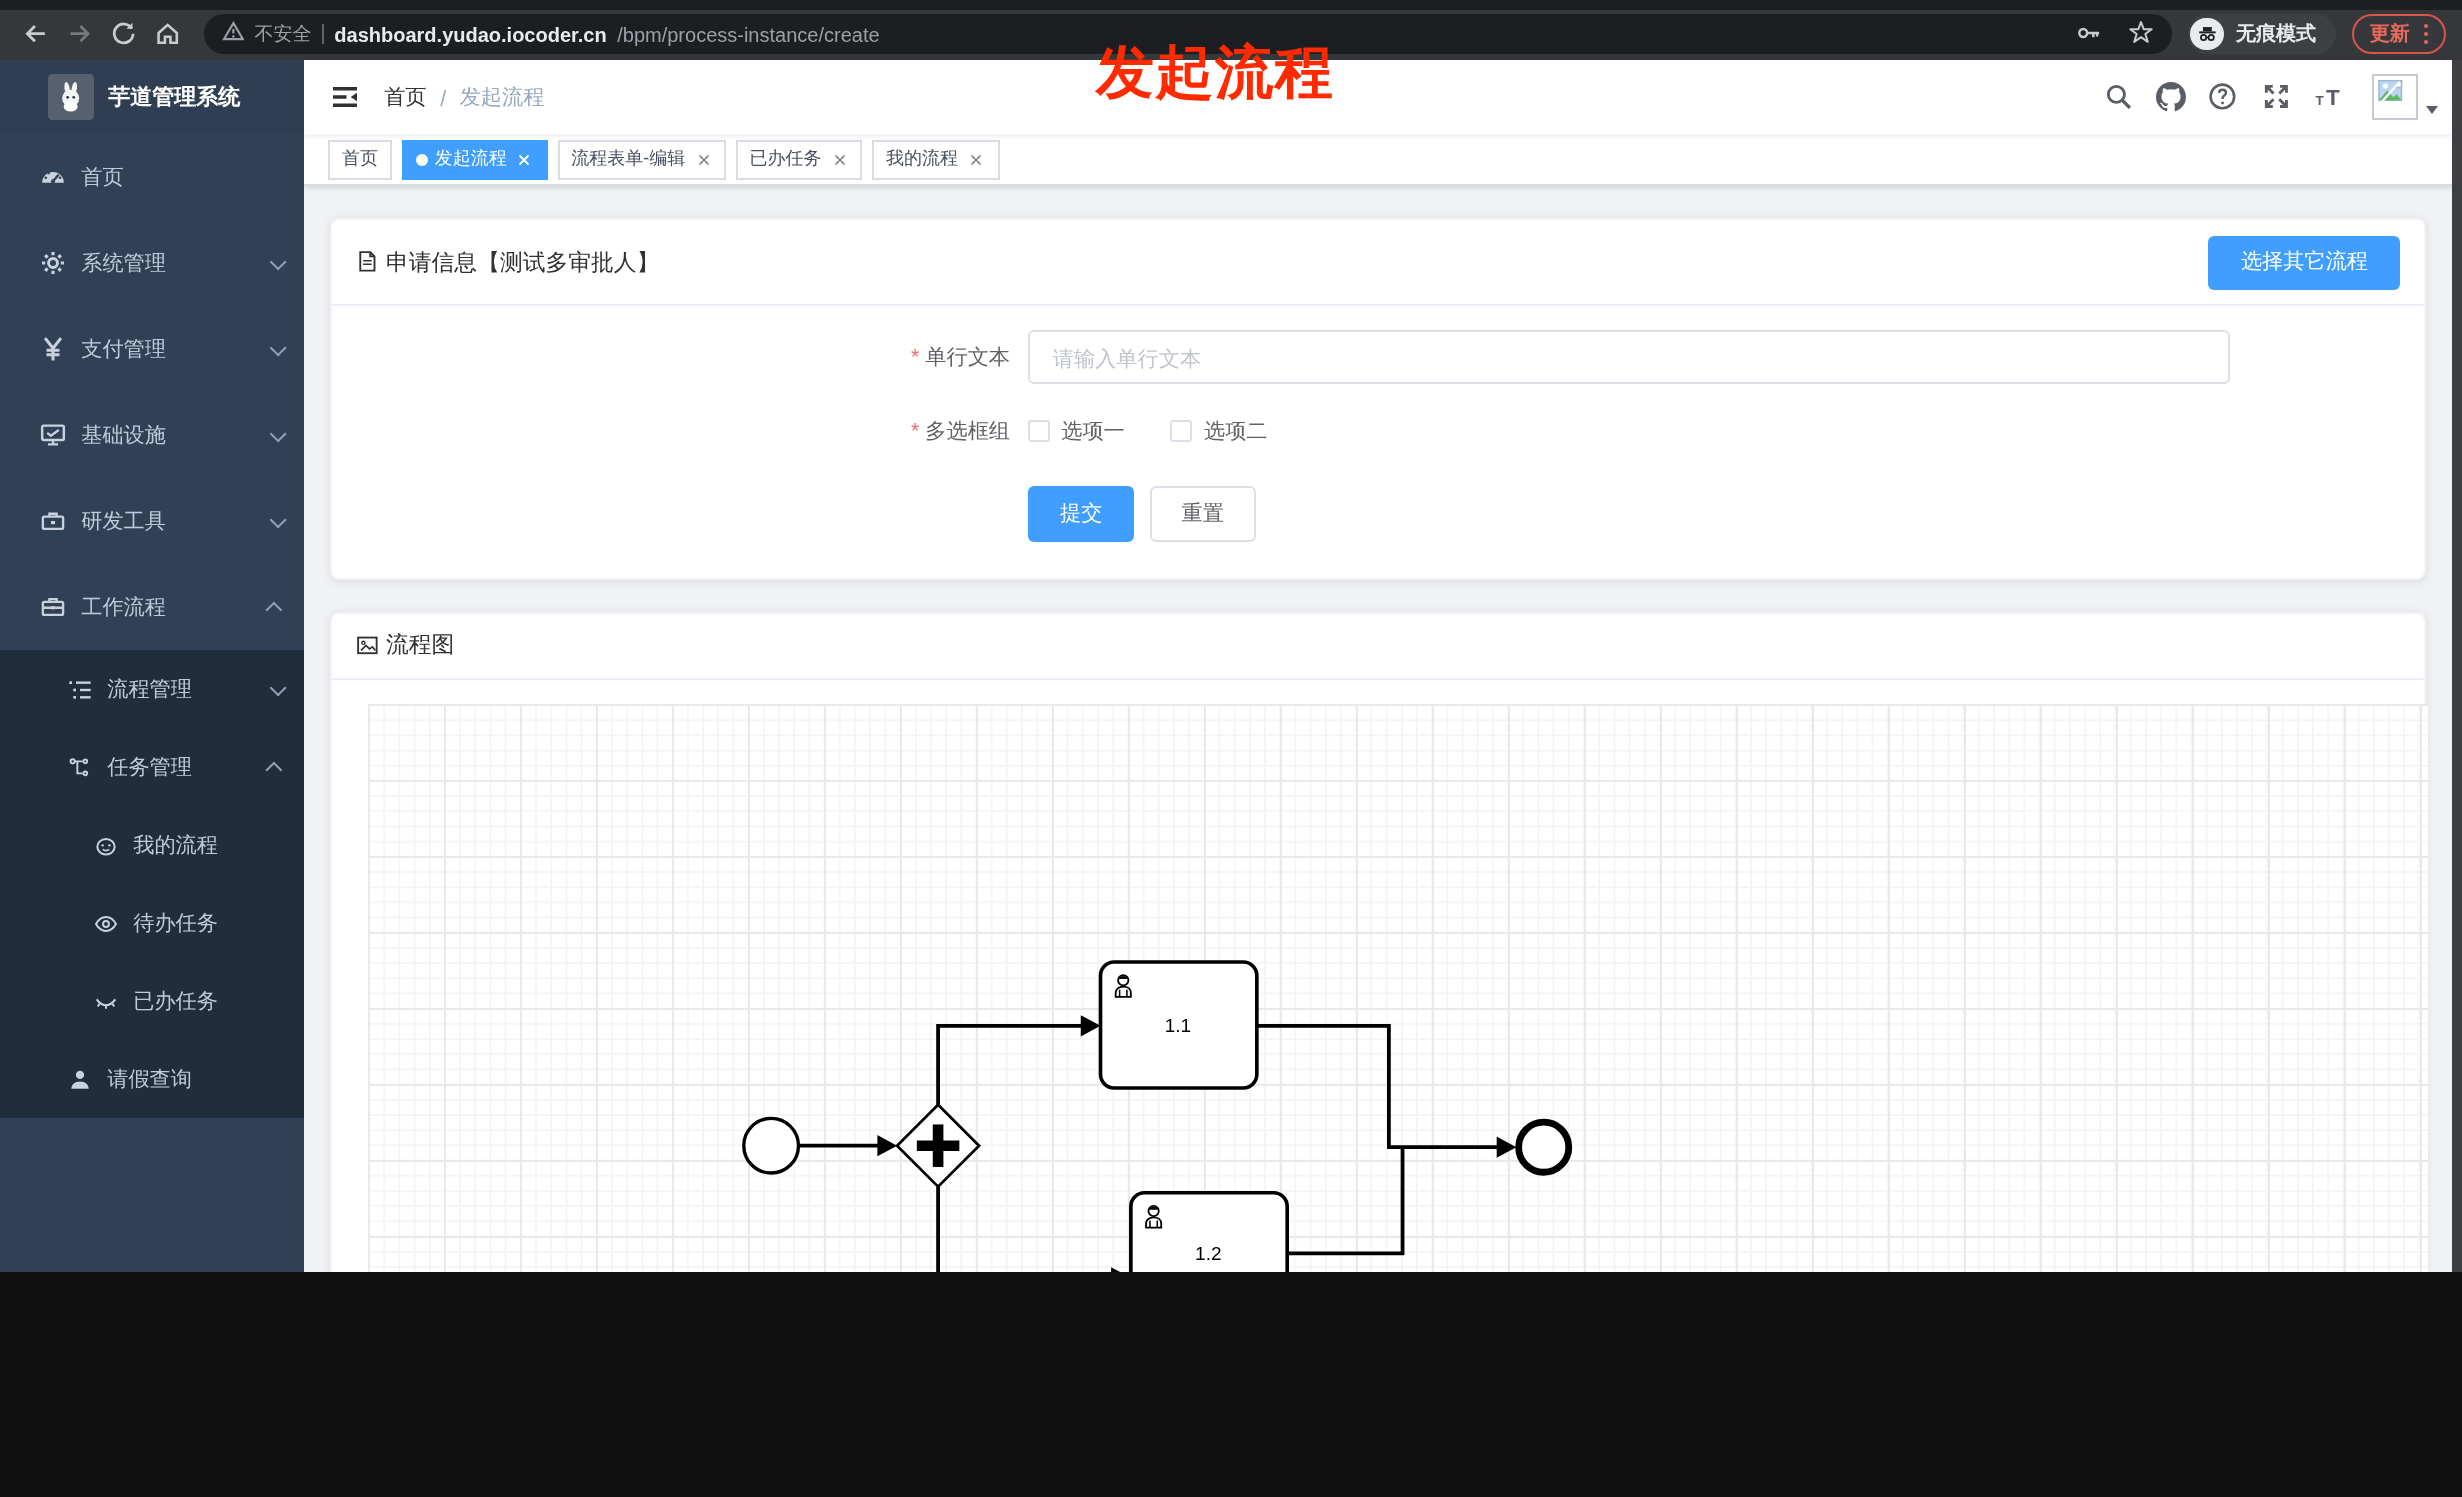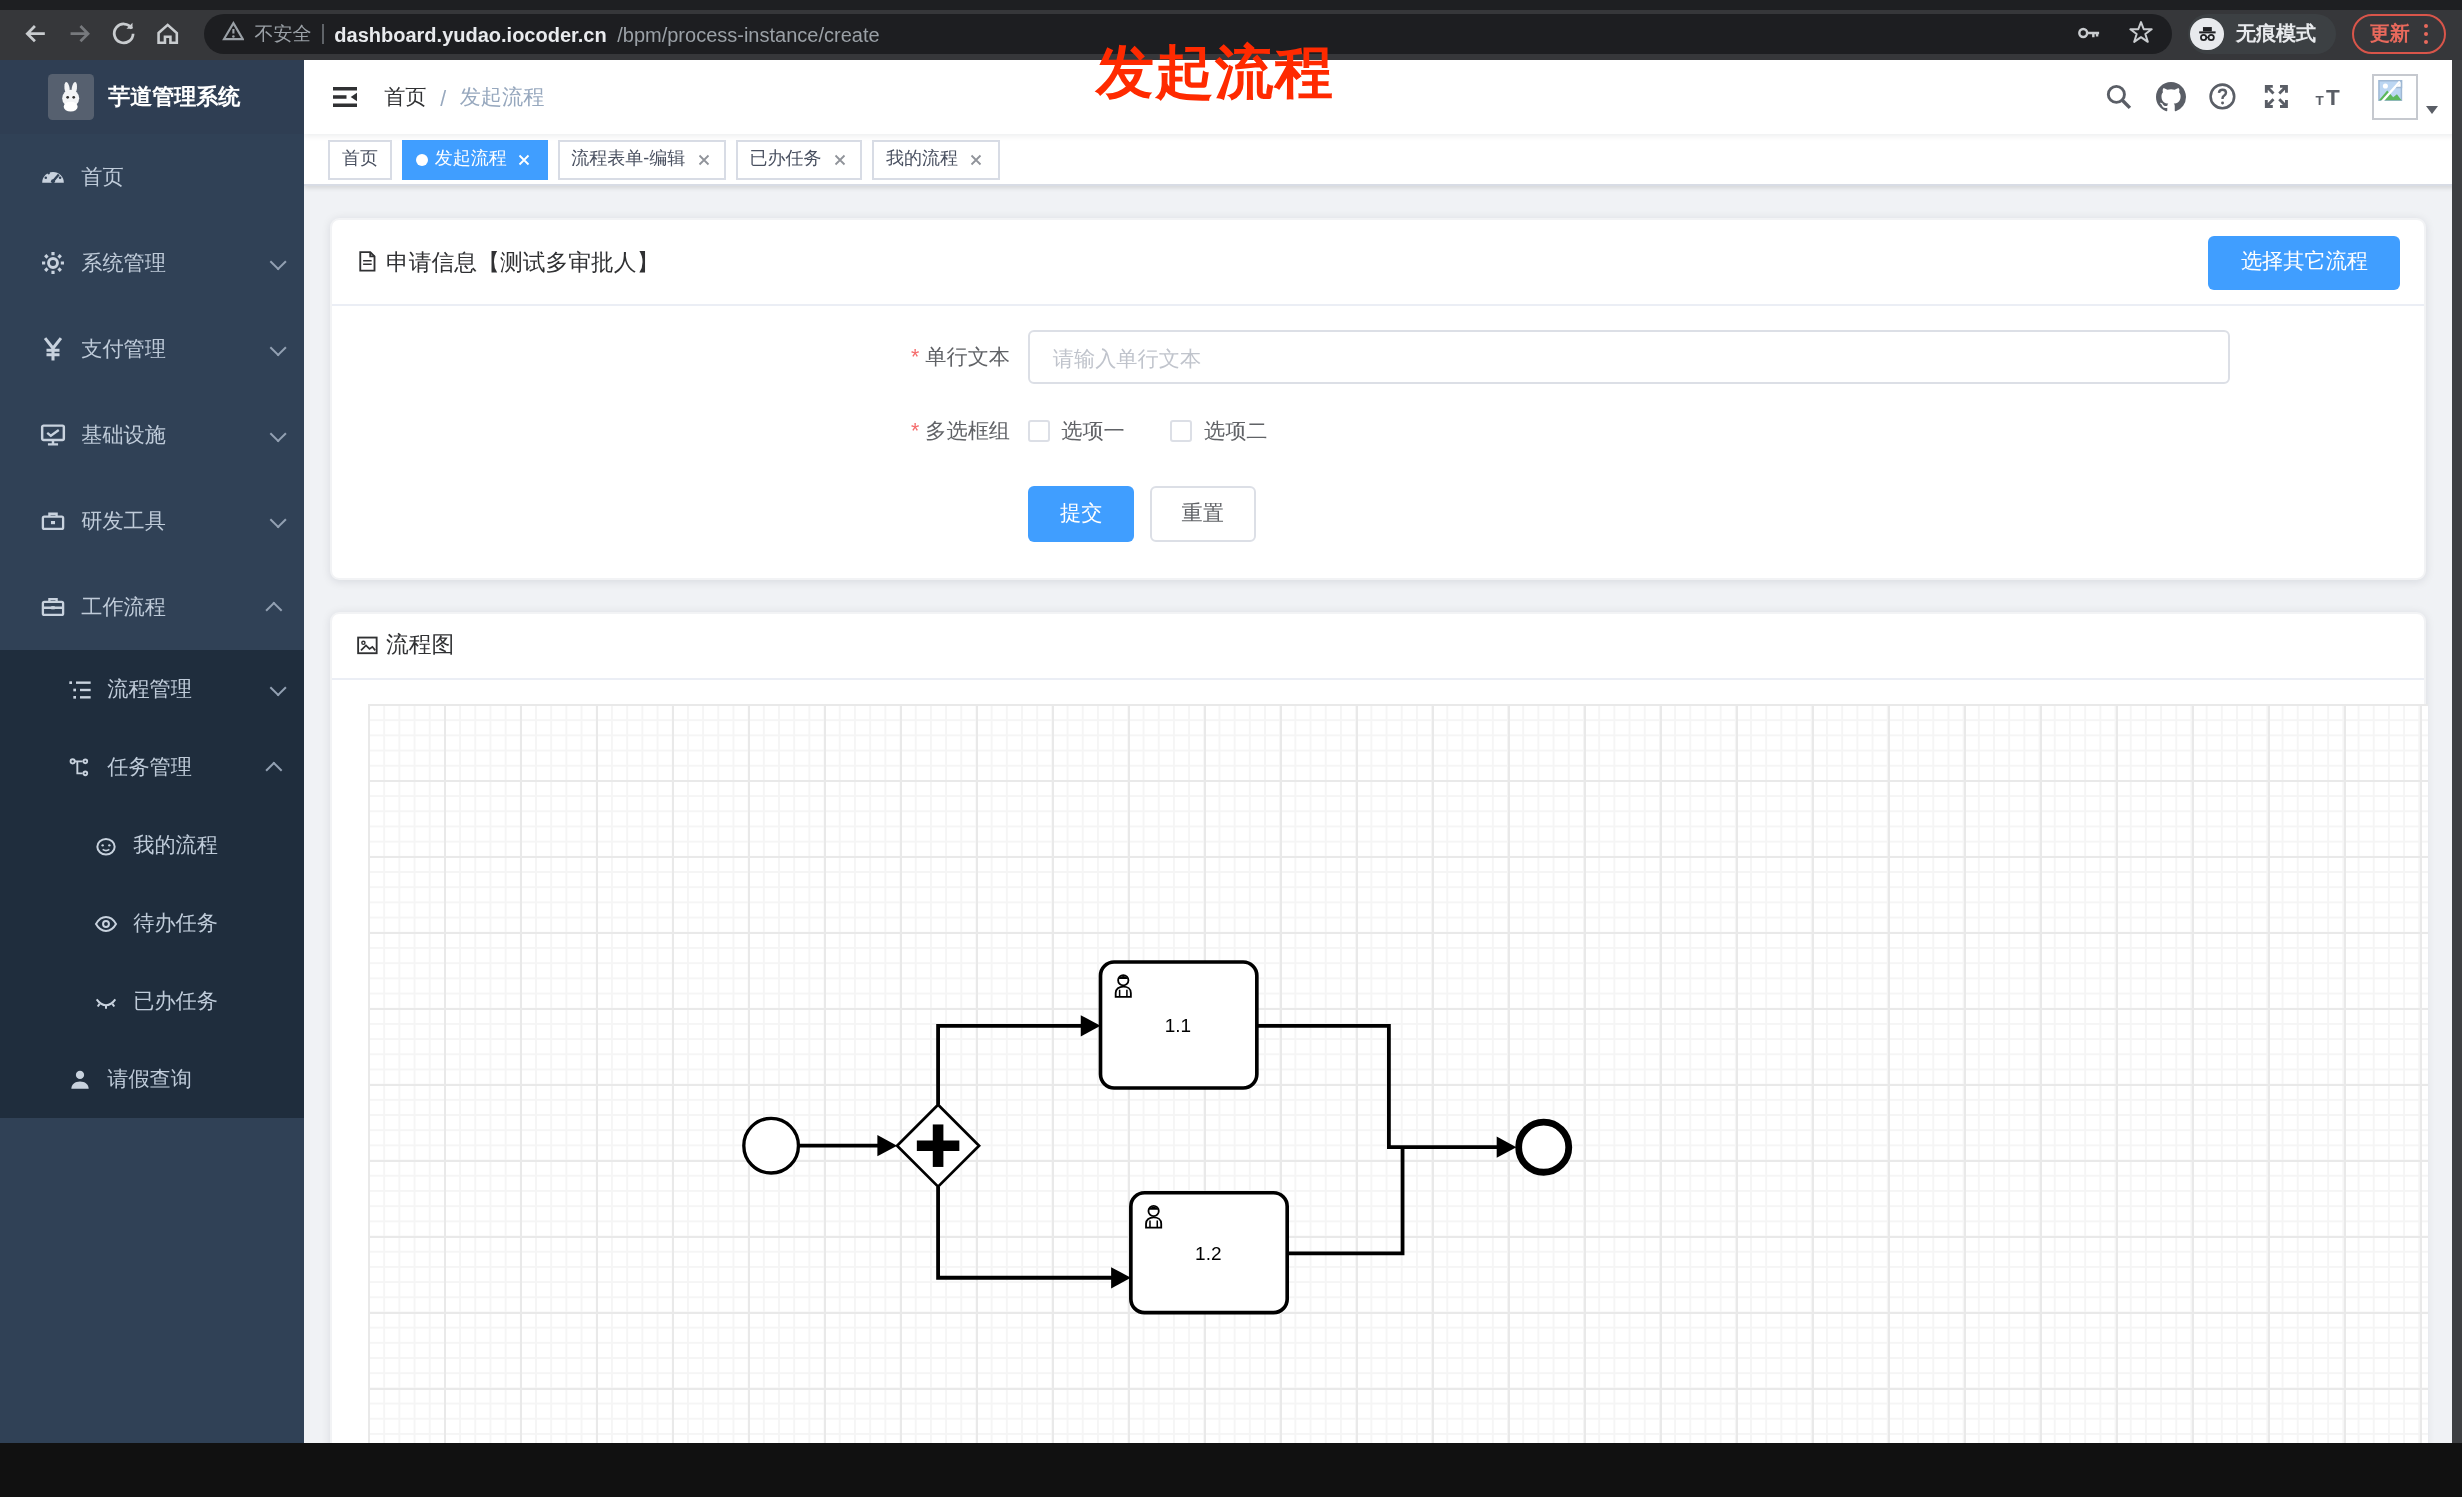--- a/index.html
+++ b/index.html
@@ -1,17 +1,17 @@
 <!DOCTYPE html>
 <html style="font-size:12px"><head>
 <meta charset="utf-8">
 <style>
   html,body{margin:0;padding:0;background:#111;}
   *{box-sizing:border-box;}
-  #stage{width:2462px;height:1443px;overflow:hidden;position:relative;}
+  #stage{width:2462px;height:1272px;overflow:hidden;position:relative;}
   #scale{width:1231px;height:749px;transform:scale(2);transform-origin:0 0;position:relative;
          font-family:"Liberation Sans","DejaVu Sans",sans-serif;background:#f0f2f5;overflow:hidden;}
 
   
   .browser{position:absolute;top:0;left:0;right:0;height:30px;background:#36373a;z-index:40;}
   .tabstrip{height:4.6px;background:#1e1f22;}
   .btoolbar{display:flex;align-items:center;height:25px;padding:0 7.6px;gap:1.5px;}
   .nav-ic{width:20.5px;height:20.5px;display:flex;align-items:center;justify-content:center;color:#c9cccf;flex:0 0 auto;}
   .nav-ic.dim{color:#77797d;}
   .addr{flex:1;height:20px;background:#1d1e21;border-radius:10px;display:flex;align-items:center;

